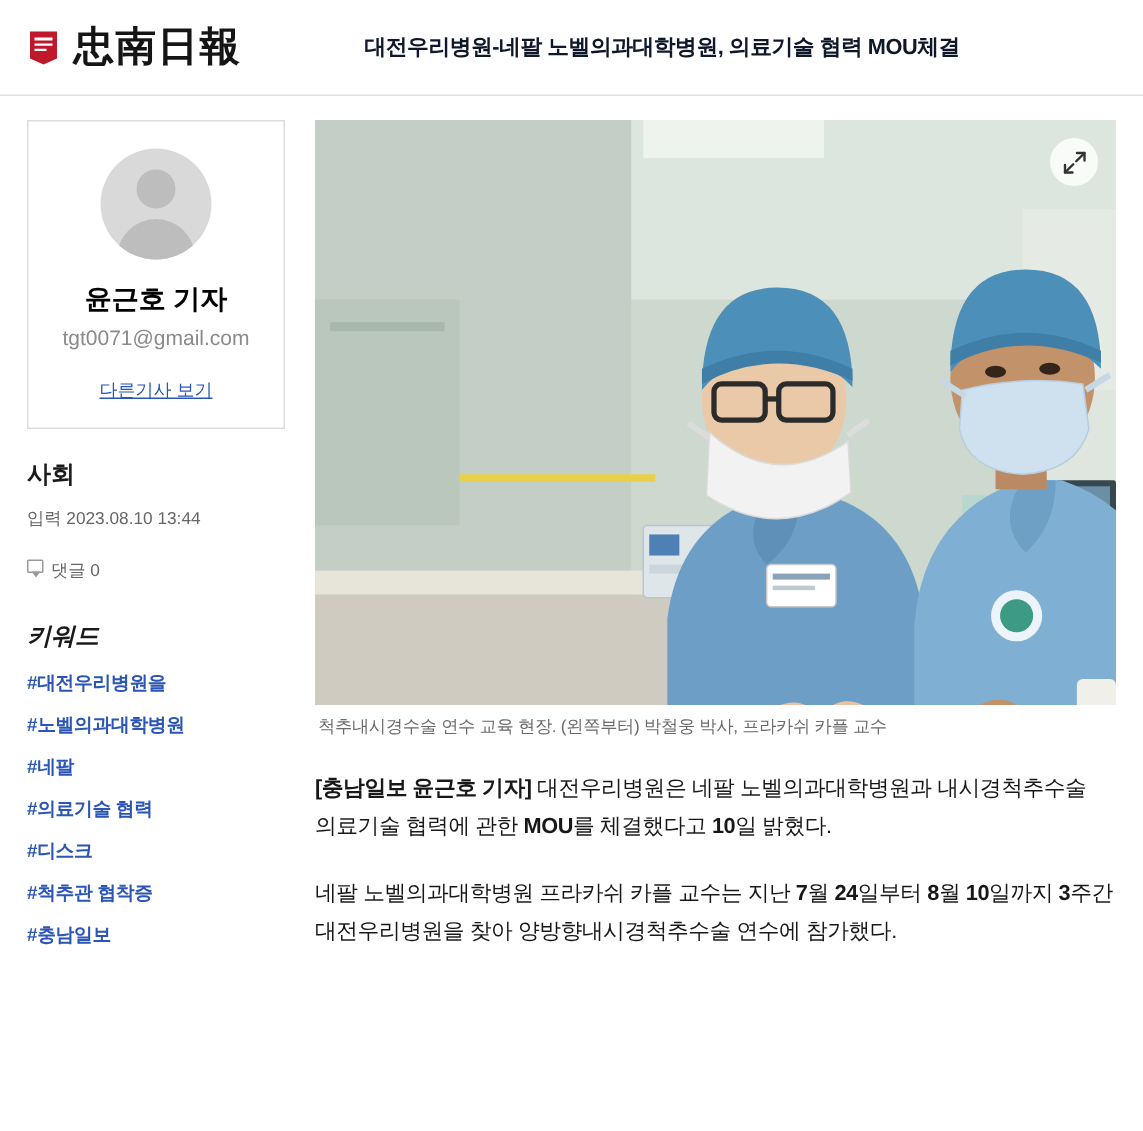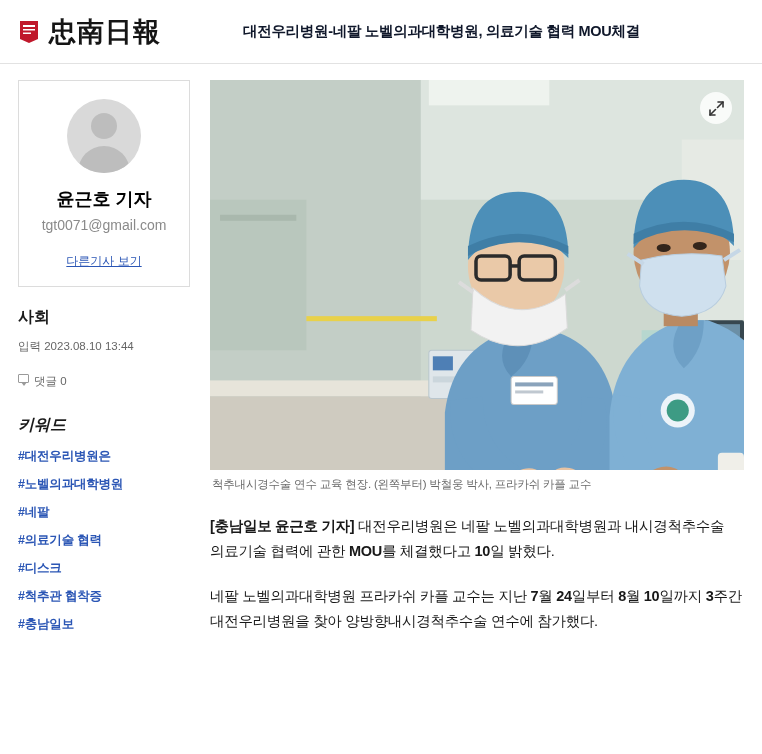--- a/index.html
+++ b/index.html
@@ -251,21 +251,21 @@
 
     <div class="section-name">사회</div>
     <div class="meta-line">입력 2023.08.10 13:44</div>
     <div class="meta-line comments">
       <span class="cmt-icon"></span>
       <span>댓글 0</span>
     </div>
 
     <div class="kw-title">키워드</div>
     <ul class="kw-list">
-      <li>#대전우리병원은</li>
+      <li>#대전우리병원을</li>
       <li>#노벨의과대학병원</li>
       <li>#네팔</li>
       <li>#의료기술 협력</li>
       <li>#디스크</li>
       <li>#척추관 협착증</li>
       <li>#충남일보</li>
     </ul>
   </aside>
 
   <main class="content">

